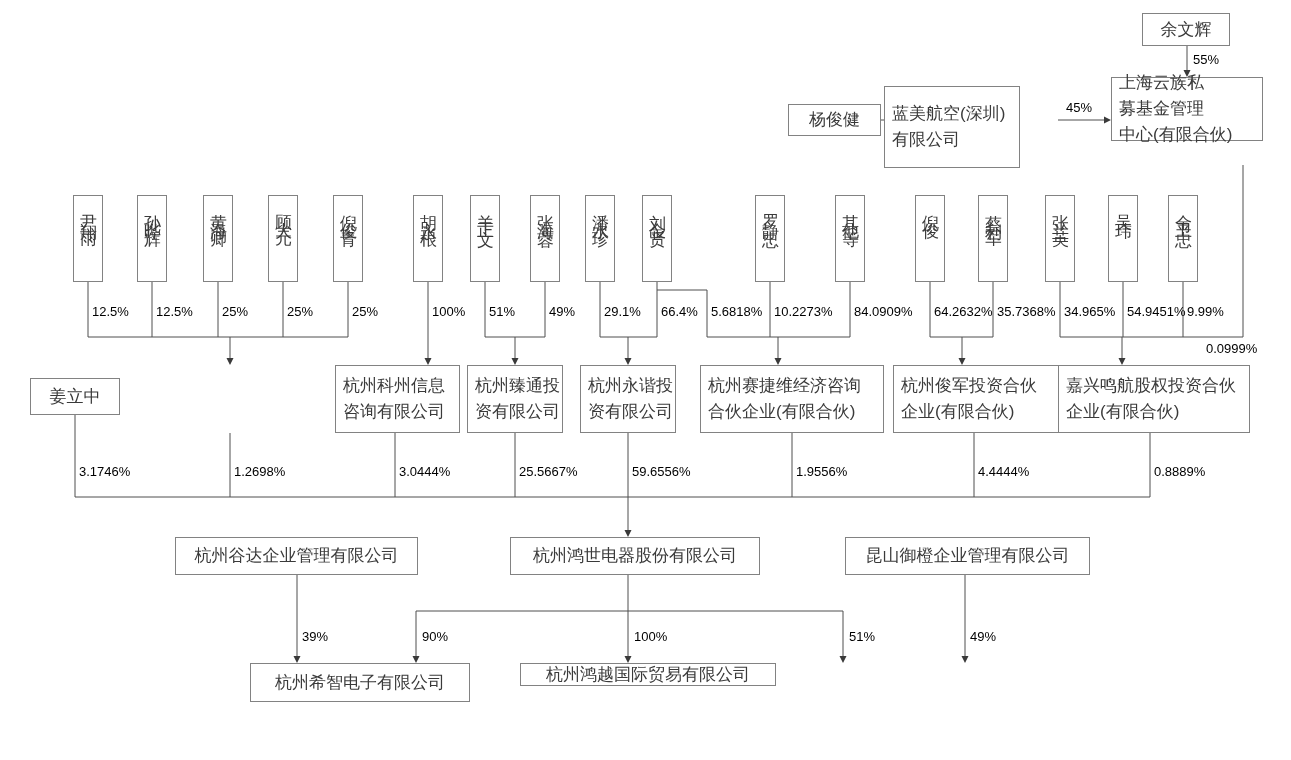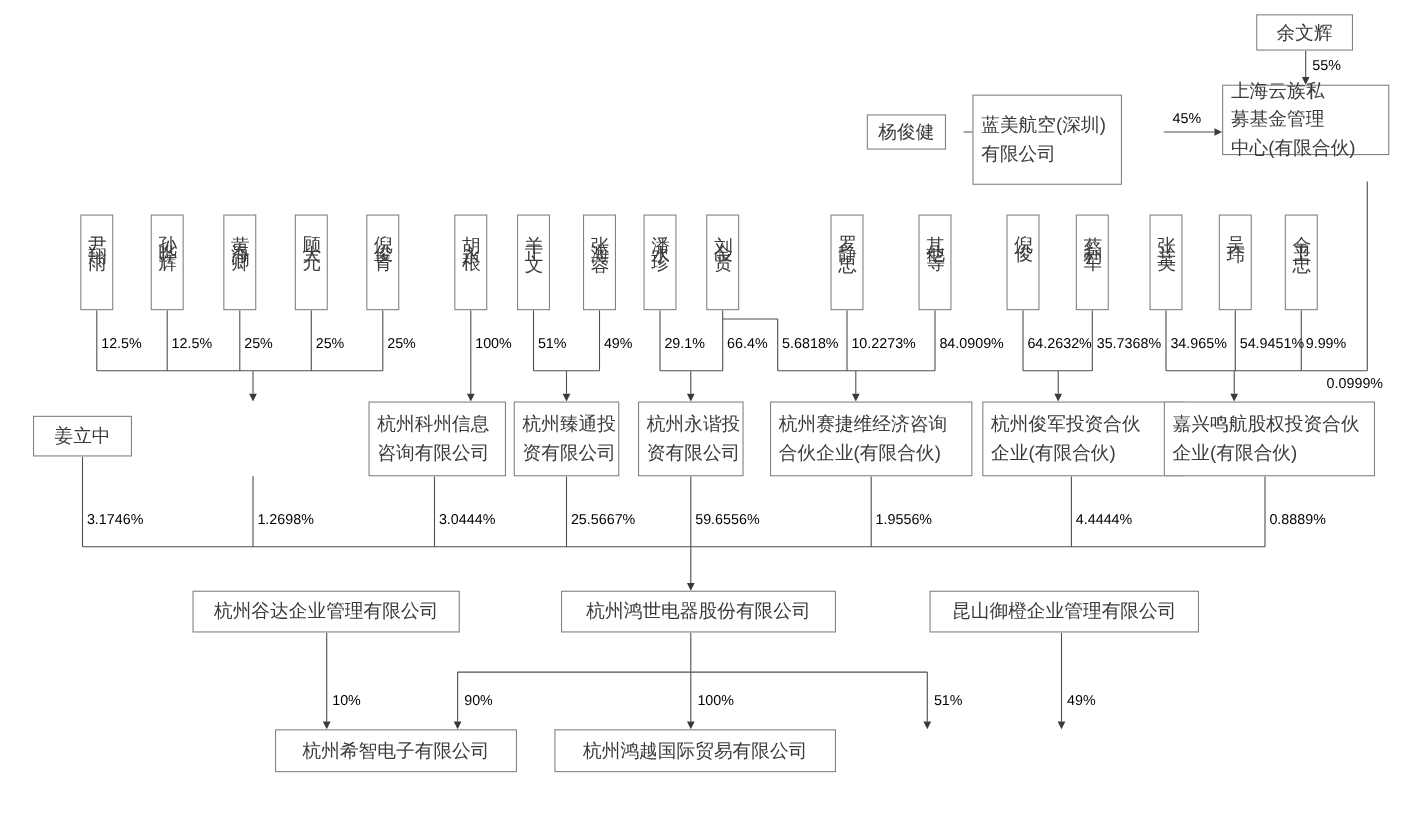--- a/index.html
+++ b/index.html
@@ -52,21 +52,21 @@
       M412.5 656 L419.5 656 L416 663 Z
       M624.5 656 L631.5 656 L628 663 Z
       M839.5 656 L846.5 656 L843 663 Z
       M961.5 656 L968.5 656 L965 663 Z
       M918 116.5 L918 123.5 L925 120 Z
       M1104 116.5 L1104 123.5 L1111 120 Z"></path>
   </svg>
 
   <div class="box" style="left:1142px;top:13px;width:88px;height:33px">余文辉</div>
   <div class="pct" style="left:1193px;top:52px">55%</div>
-  <div class="box" style="left:788px;top:104px;width:72px;height:32px">杨俊健</div>
+  <div class="box" style="left:788px;top:104px;width:93px;height:32px">杨俊健</div>
   <div class="pct" style="left:884px;top:100px">100%</div>
   <div class="box left" style="left:884px;top:86px;width:136px;height:82px">蓝美航空(深圳)
 有限公司</div>
   <div class="pct" style="left:1066px;top:100px">45%</div>
   <div class="box left" style="left:1111px;top:77px;width:152px;height:64px">上海云族私
 募基金管理
 中心(有限合伙)</div>
   <div class="pct" style="left:1206px;top:341px">0.0999%</div>
 
   <div class="vbox" style="left:73px;top:195px">尹翔雨</div>
@@ -126,22 +126,22 @@
   <div class="pct" style="left:519px;top:464px">25.5667%</div>
   <div class="pct" style="left:632px;top:464px">59.6556%</div>
   <div class="pct" style="left:796px;top:464px">1.9556%</div>
   <div class="pct" style="left:978px;top:464px">4.4444%</div>
   <div class="pct" style="left:1154px;top:464px">0.8889%</div>
 
   <div class="box" style="left:175px;top:537px;width:243px;height:38px">杭州谷达企业管理有限公司</div>
   <div class="box" style="left:845px;top:537px;width:245px;height:38px">昆山御橙企业管理有限公司</div>
   <div class="box" style="left:510px;top:537px;width:250px;height:38px">杭州鸿世电器股份有限公司</div>
 
-  <div class="pct" style="left:302px;top:629px">10%</div>
+  <div class="pct" style="left:302px;top:629px">39%</div>
   <div class="pct" style="left:422px;top:629px">90%</div>
   <div class="pct" style="left:634px;top:629px">100%</div>
   <div class="pct" style="left:849px;top:629px">51%</div>
   <div class="pct" style="left:970px;top:629px">49%</div>
 
   <div class="box" style="left:250px;top:663px;width:220px;height:39px">杭州希智电子有限公司</div>
-  <div class="box" style="left:504px;top:663px;width:256px;height:39px">杭州鸿越国际贸易有限公司</div>
+  <div class="box" style="left:520px;top:663px;width:256px;height:23px">杭州鸿越国际贸易有限公司</div>
 
 </div>
 
 </body></html>

